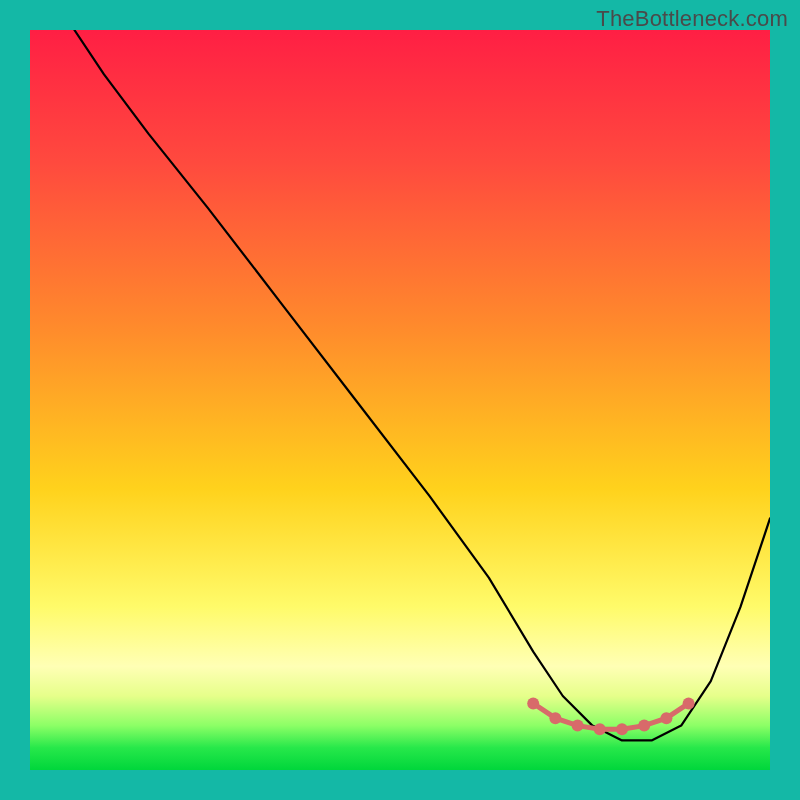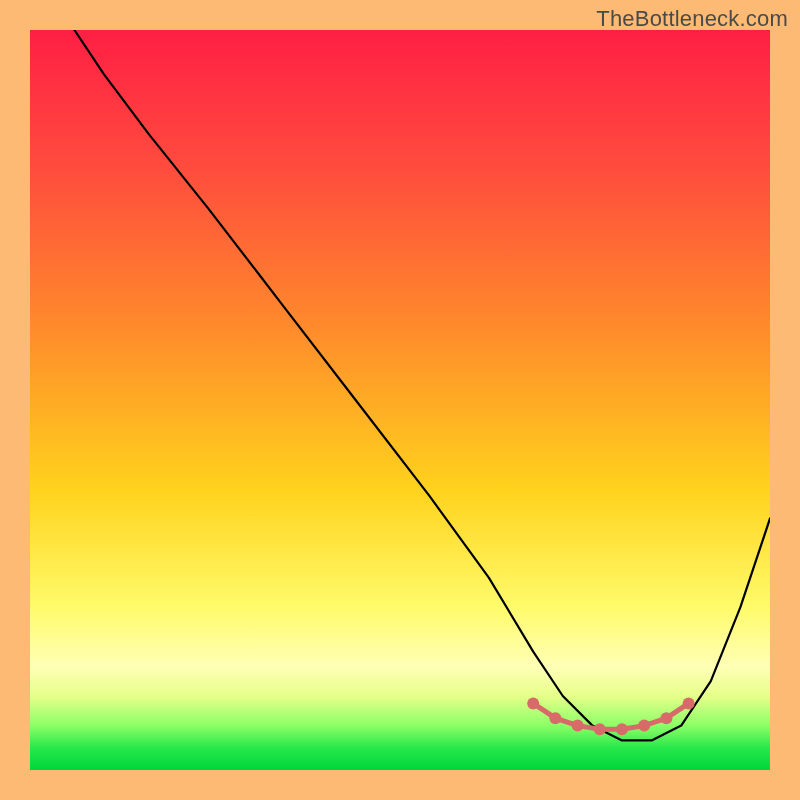--- a/index.html
+++ b/index.html
@@ -8,21 +8,21 @@
     width: 800px;
     height: 800px;
     background: #000;
     overflow: hidden;
     font-family: Arial, Helvetica, sans-serif;
   }
   .frame {
     position: relative;
     width: 800px;
     height: 800px;
-    background: #fdba74;
+    background: #14b8a6;
   }
   .watermark {
     position: absolute;
     top: 6px;
     right: 12px;
     color: #4a4a4a;
     font-size: 22px;
     font-weight: 500;
     letter-spacing: 0.2px;
     z-index: 10;

